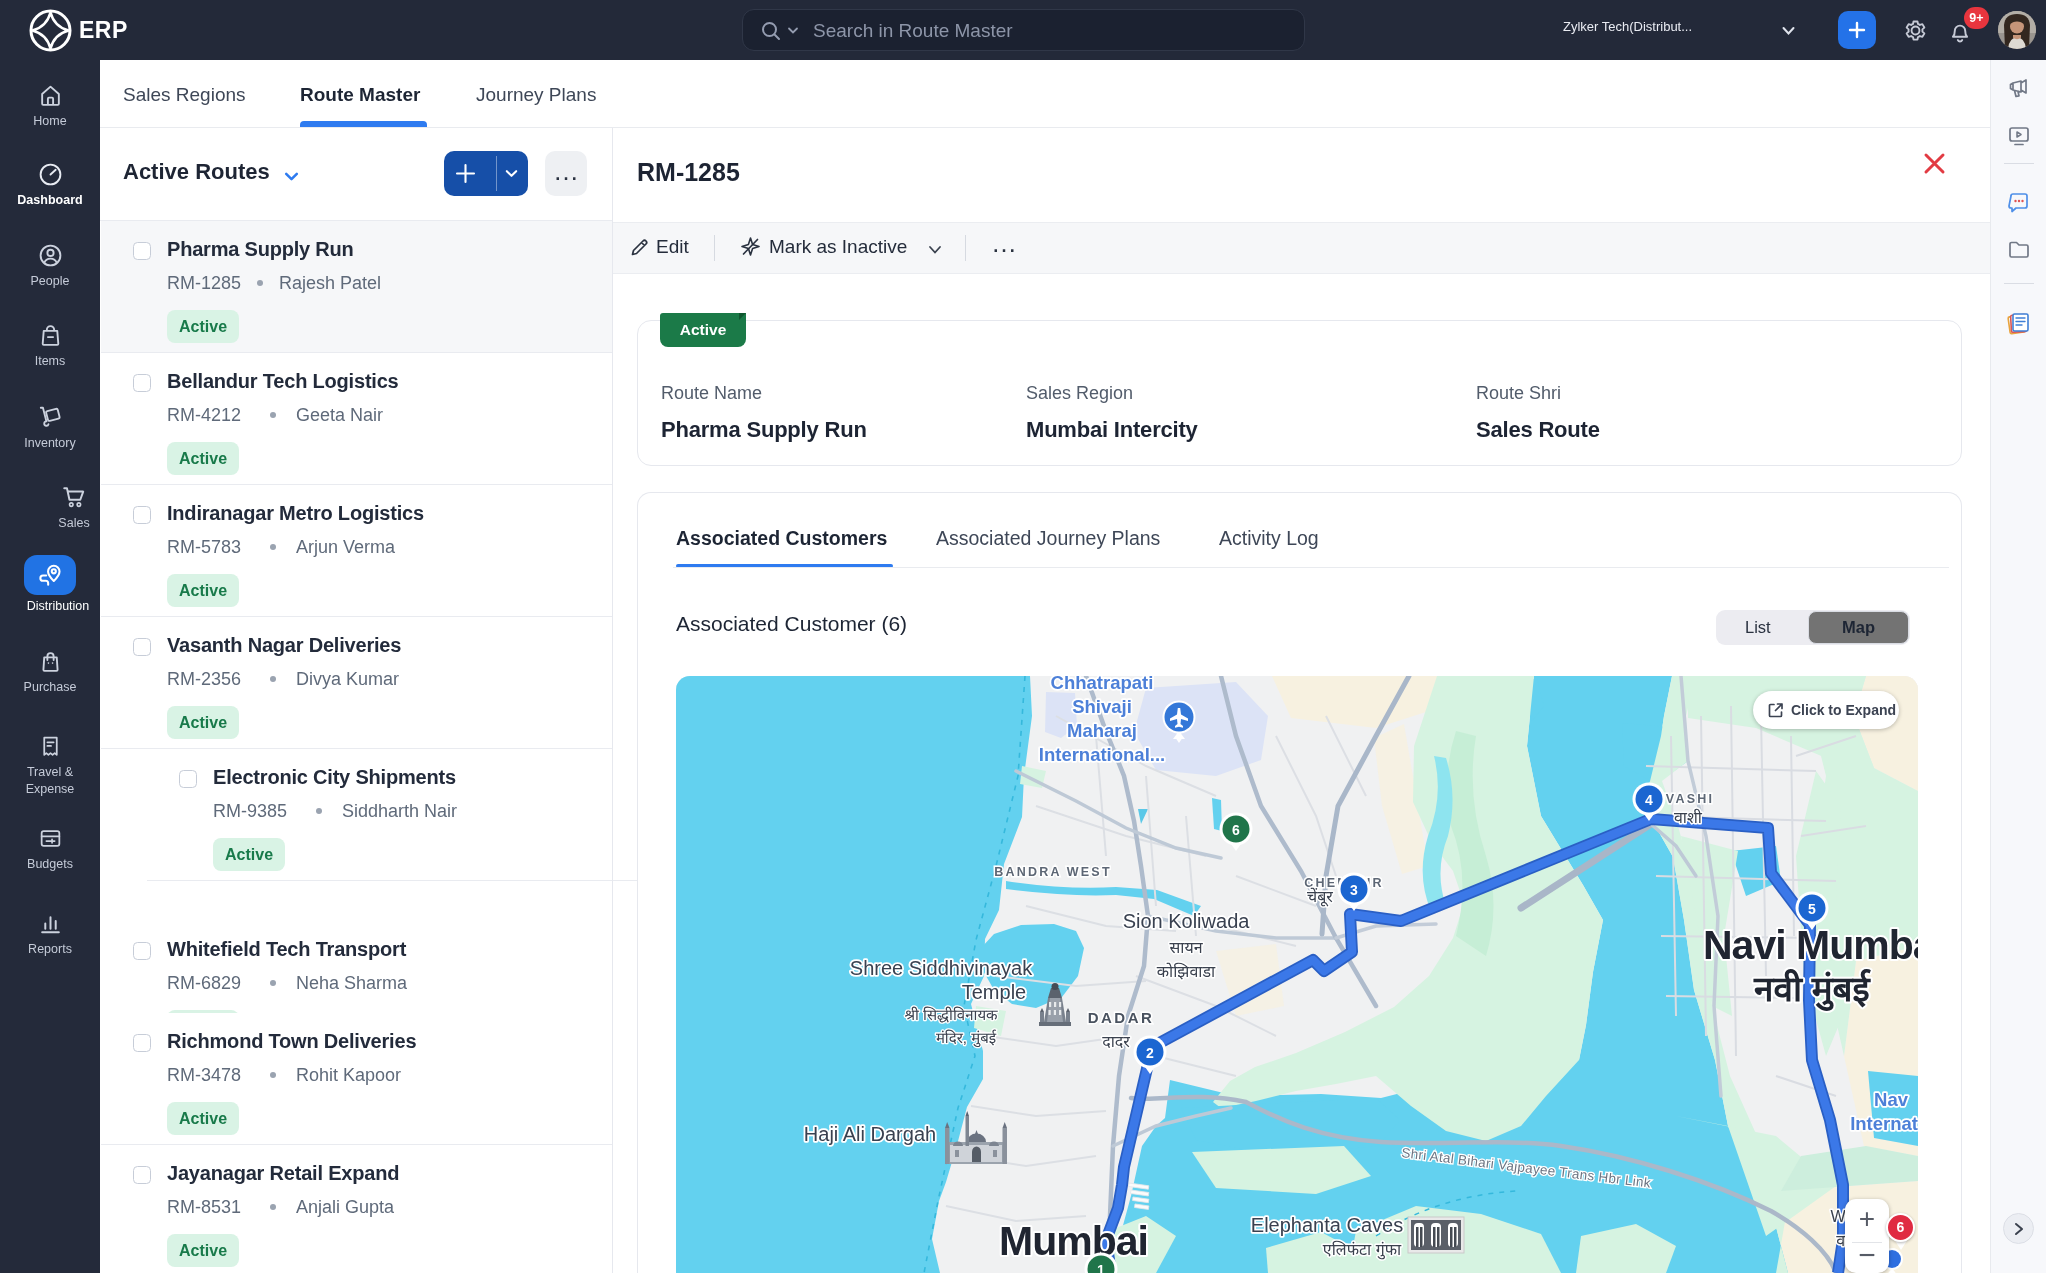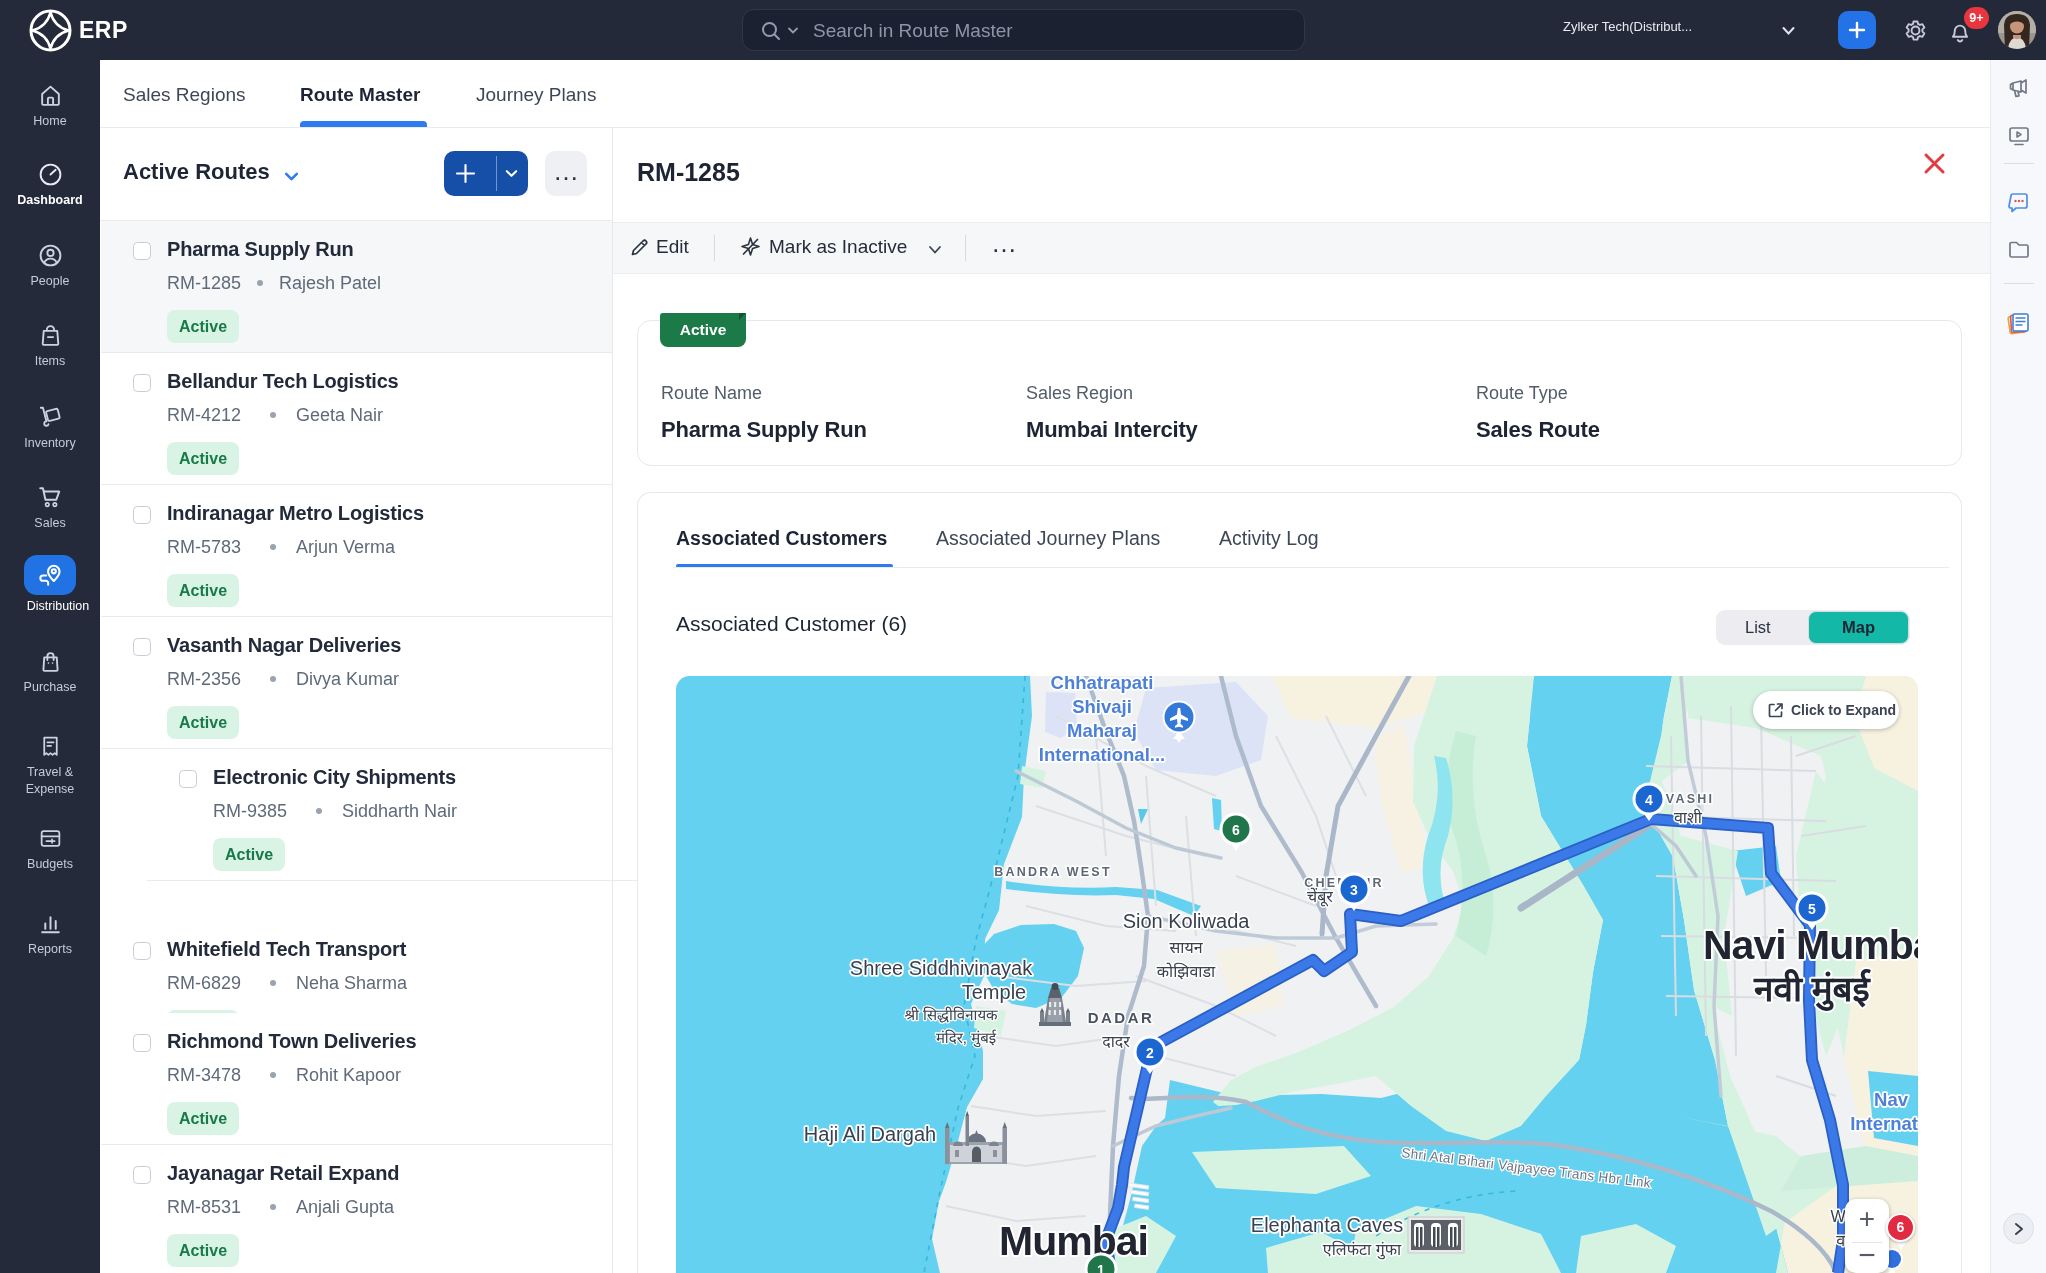--- a/index.html
+++ b/index.html
@@ -98,21 +98,21 @@
   <svg width="25" height="25" viewBox="0 0 24 24" style="display:block;margin:0 auto 5px;">
       <path d="M5.5 7.5 h13 l1 12.5 a1 1 0 0 1 -1 1 h-13 a1 1 0 0 1 -1-1 Z M8.5 7.5 V6.5 a3.5 3.5 0 0 1 7 0 V7.5 M9.5 13.5 h5" fill="none" stroke="#ccd2de" stroke-width="1.8" stroke-linejoin="round" stroke-linecap="round"></path>
     </svg>
   Items</div>
 <div class="sideitem" style="top:404px;">
   <svg width="26" height="26" viewBox="0 0 24 24" style="display:block;margin:0 auto 5px;">
       <path d="M9.5 6.5 l8-2 a1.4 1.4 0 0 1 1.7 1 l1.6 6.3 a1.4 1.4 0 0 1 -1 1.7 l-8 2 a1.4 1.4 0 0 1 -1.7-1 L8.5 8.2 a1.4 1.4 0 0 1 1-1.7 Z" fill="none" stroke="#ccd2de" stroke-width="1.7" stroke-linejoin="round"></path>
       <path d="M3.5 3.5 h2 l3.2 12.6 a2 2 0 1 0 1.9 2.5" fill="none" stroke="#ccd2de" stroke-width="1.7" stroke-linecap="round" stroke-linejoin="round"></path>
     </svg>
   Inventory</div>
-<div class="sideitem" style="top:484px;">
+<div class="sideitem" style="top:484px;margin-left:24px;">
   <svg width="26" height="26" viewBox="0 0 24 24" style="display:block;margin:0 auto 5px;">
       <path d="M3 4 h2.5 l2.3 10.5 h10 L20.5 7 H7" fill="none" stroke="#ccd2de" stroke-width="1.8" stroke-linejoin="round" stroke-linecap="round"></path>
       <circle cx="9.5" cy="19" r="1.6" fill="none" stroke="#ccd2de" stroke-width="1.5"></circle>
       <circle cx="16.5" cy="19" r="1.6" fill="none" stroke="#ccd2de" stroke-width="1.5"></circle>
     </svg>
   Sales</div>
 <div class="abs" style="left:24px; top:555px; width:52px; height:40px; background:#2173e4; border-radius:13px;">
   <svg width="26" height="26" viewBox="0 0 24 24" style="position:absolute; left:13px; top:7px;">
       <path d="M15.5 3.5 a5.3 5.3 0 0 1 5.3 5.3 c0 3.6-5.3 8.7-5.3 8.7 s-5.3-5.1-5.3-8.7 a5.3 5.3 0 0 1 5.3-5.3 Z" fill="none" stroke="#fff" stroke-width="1.9" stroke-linejoin="round"></path>
       <circle cx="15.5" cy="8.6" r="1.9" fill="none" stroke="#fff" stroke-width="1.9"></circle>
@@ -241,33 +241,33 @@
 <div class="abs" style="left:965px; top:235px; width:1px; height:26px; background:#d6dae1;"></div>
 <span class="abs" style="left:991px; top:228px; font-size:26px; color:#2a3240;">…</span>
 
 <div class="abs" style="left:637px; top:320px; width:1325px; height:146px; background:#fff; border:1px solid #e6e8ee; border-radius:14px;"></div>
 <div class="abs" style="left:660px; top:313px; width:86px; height:34px; background:#1b7a48; border-radius:3px 0 8px 8px; color:#fff; font-size:15.5px; font-weight:bold; text-align:center; line-height:34px;">Active</div>
 <div class="abs" style="left:746px; top:313px; width:0; height:0; border-left:7px solid #10572f; border-top:7px solid transparent; border-bottom:0; border-right:0; transform:rotate(90deg); transform-origin:0 0;"></div>
 <span class="abs flabel" style="left:661px; top:383px;">Route Name</span>
 <span class="abs fval" style="left:661px; top:417px;">Pharma Supply Run</span>
 <span class="abs flabel" style="left:1026px; top:383px;">Sales Region</span>
 <span class="abs fval" style="left:1026px; top:417px;">Mumbai Intercity</span>
-<span class="abs flabel" style="left:1476px; top:383px;">Route Type</span>
+<span class="abs flabel" style="left:1476px; top:383px;">Route Shri</span>
 <span class="abs fval" style="left:1476px; top:417px;">Sales Route</span>
 
 <div class="abs" style="left:637px; top:492px; width:1325px; height:781px; background:#fff; border:1px solid #e6e8ee; border-radius:14px 14px 0 0; border-bottom:none;"></div>
 <span class="abs" style="left:676px; top:527px; font-size:19.5px; font-weight:bold; color:#1d2534;">Associated Customers</span>
 <span class="abs" style="left:936px; top:527px; font-size:19.5px; color:#3e4757;">Associated Journey Plans</span>
 <span class="abs" style="left:1219px; top:527px; font-size:19.5px; color:#3e4757;">Activity Log</span>
 <div class="abs" style="left:676px; top:564px; width:217px; height:4px; background:#2e7bf0; border-radius:2px;"></div>
 <div class="abs" style="left:673px; top:567px; width:1276px; height:1px; background:#e9ebef;"></div>
 <span class="abs" style="left:676px; top:612px; font-size:21px; font-weight:normal; color:#1d2534;">Associated Customer (6)</span>
 <div class="abs" style="left:1716px; top:610px; width:194px; height:35px; background:#ececf1; border-radius:9px;"></div>
 <span class="abs" style="left:1745px; top:618px; font-size:16.5px; color:#2a3240;">List</span>
-<div class="abs" style="left:1808px; top:611px; width:101px; height:33px; background:#14b8a6; border:1px solid #d9dce3; border-radius:8px; text-align:center; line-height:31px; font-size:16.5px; font-weight:bold; color:#1d2534;">Map</div>
+<div class="abs" style="left:1808px; top:611px; width:101px; height:33px; background:#737373; border:1px solid #d9dce3; border-radius:8px; text-align:center; line-height:31px; font-size:16.5px; font-weight:bold; color:#1d2534;">Map</div>
 
 <div id="mapbox" class="abs" style="left:676px; top:676px; width:1242px; height:597px; border-radius:14px 14px 0 0; overflow:hidden; background:#eef0f2;">
 <svg width="1242" height="597" viewBox="0 0 1242 597" font-family="Liberation Sans, sans-serif">
 
 <rect x="0" y="0" width="1242" height="597" fill="#f0f1f2"></rect>
 
 <path d="M596,0 L790,0 L775,28 L700,52 L615,42 Z" fill="#f7f1e0"></path>
 <path d="M1190,0 L1242,0 L1242,115 L1198,92 L1178,40 Z" fill="#f7f1e0"></path>
 <path d="M1180,285 L1242,270 L1242,480 L1188,470 L1168,380 Z" fill="#f7f1e0"></path>
 <path d="M1105,515 L1242,505 L1242,597 L1110,597 L1090,560 Z" fill="#f7f1e0"></path>

